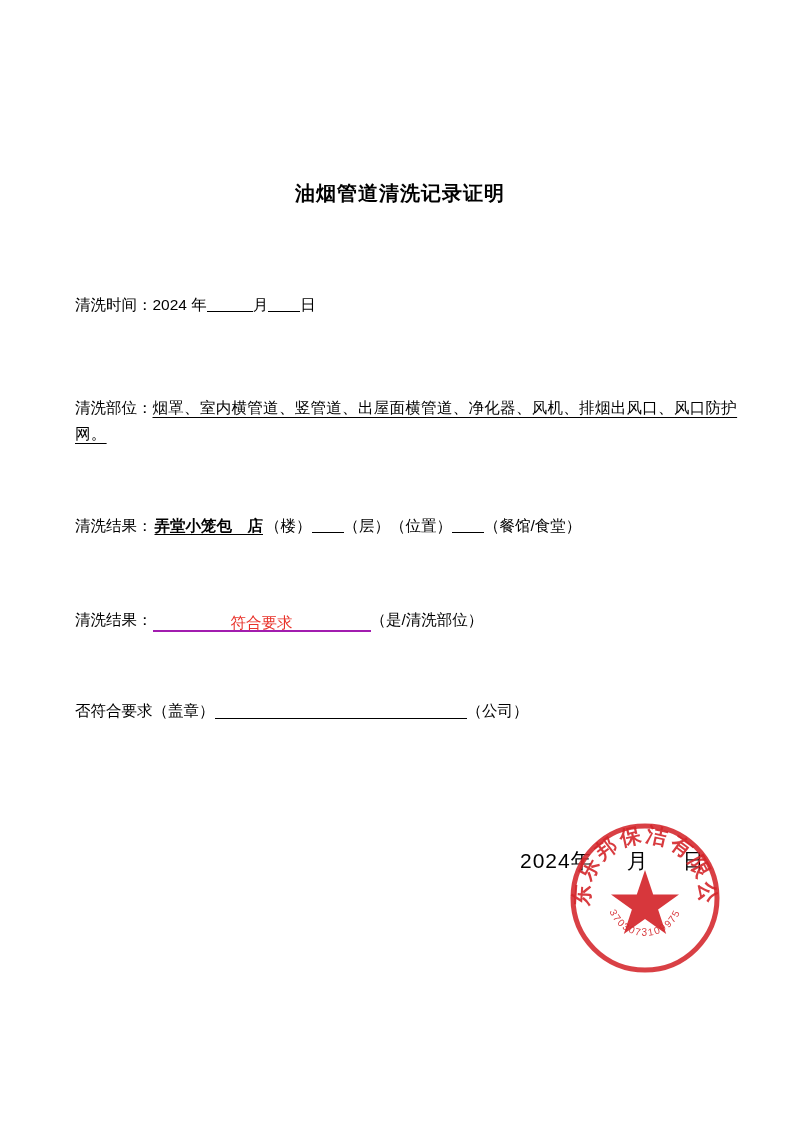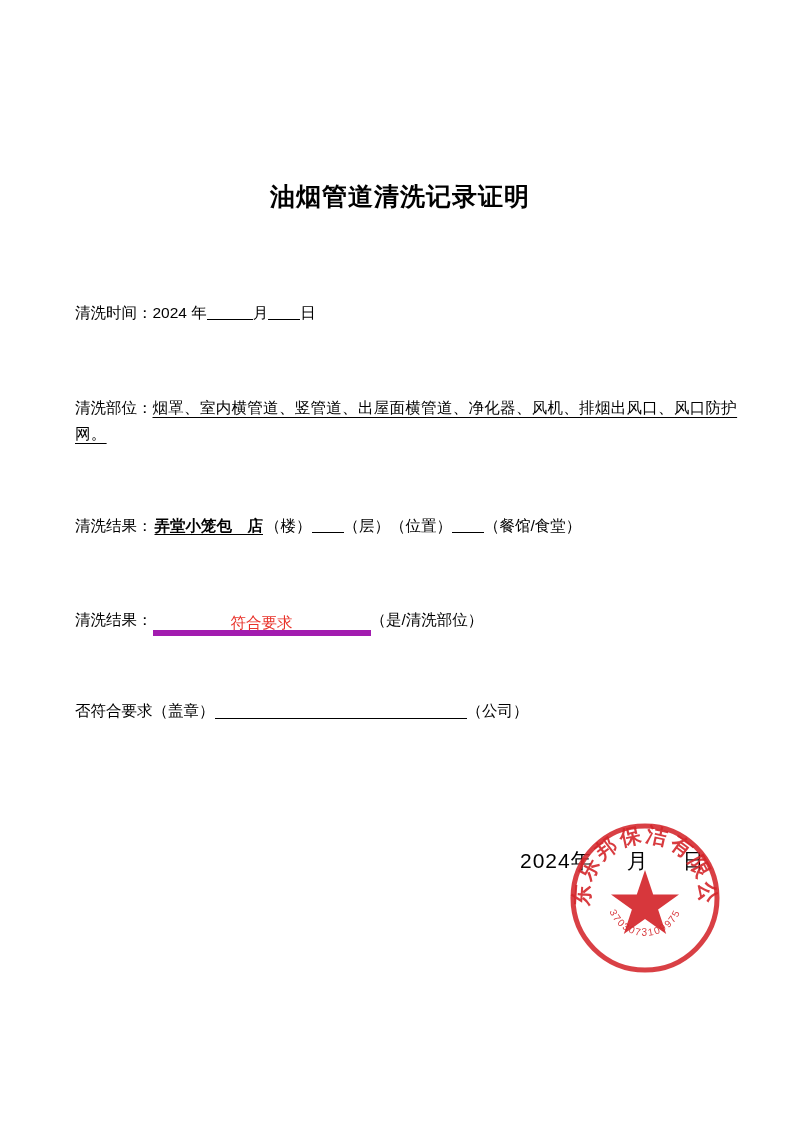--- a/index.html
+++ b/index.html
@@ -21,32 +21,32 @@
     width: 800px;
     height: 1131px;
     background: #fff;
   }
   .doc-title {
     position: absolute;
     left: 0;
     top: 180px;
     width: 800px;
     text-align: center;
-    font-size: 25px;
+    font-size: 20px;
     font-weight: bold;
     letter-spacing: 1px;
   }
   .field-row {
     position: absolute;
     left: 75px;
     font-size: 15.5px;
     line-height: 26px;
     white-space: nowrap;
   }
-  .row-time { top: 300px; }
+  .row-time { top: 292px; }
   .row-part { top: 395px; width: 680px; white-space: normal; }
   .row-addr { top: 513px; }
   .row-result { top: 607px; }
   .row-unit { top: 698px; }
   .row-date { top: 848px; left: 520px; }
   .blank-sm {
     display: inline-block;
     border-bottom: 1px solid #000;
     width: 46px;
     height: 17px;
@@ -67,21 +67,21 @@
   .addr-value {
     text-decoration: underline;
     text-underline-offset: 3px;
     padding: 0 2px;
     font-weight: bold;
   }
   .result-blank {
     display: inline-block;
     position: relative;
     width: 218px;
-    border-bottom: 6px solid #a21caf;
+    border-bottom: 2px solid #a21caf;
     height: 20px;
     vertical-align: -3px;
     text-align: center;
   }
   .result-value {
     color: #e8322a;
     font-size: 15.5px;
     position: relative;
     top: 0px;
   }

